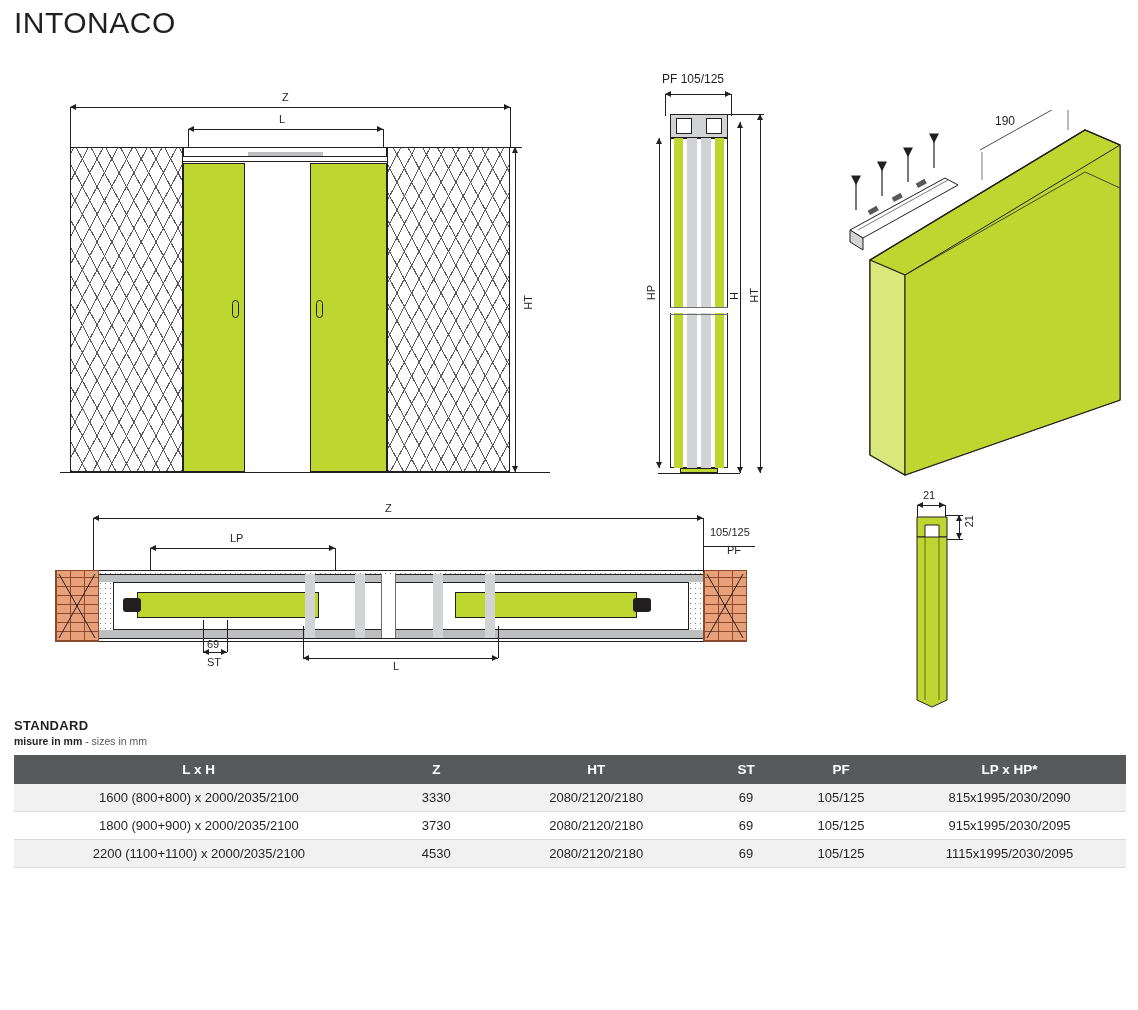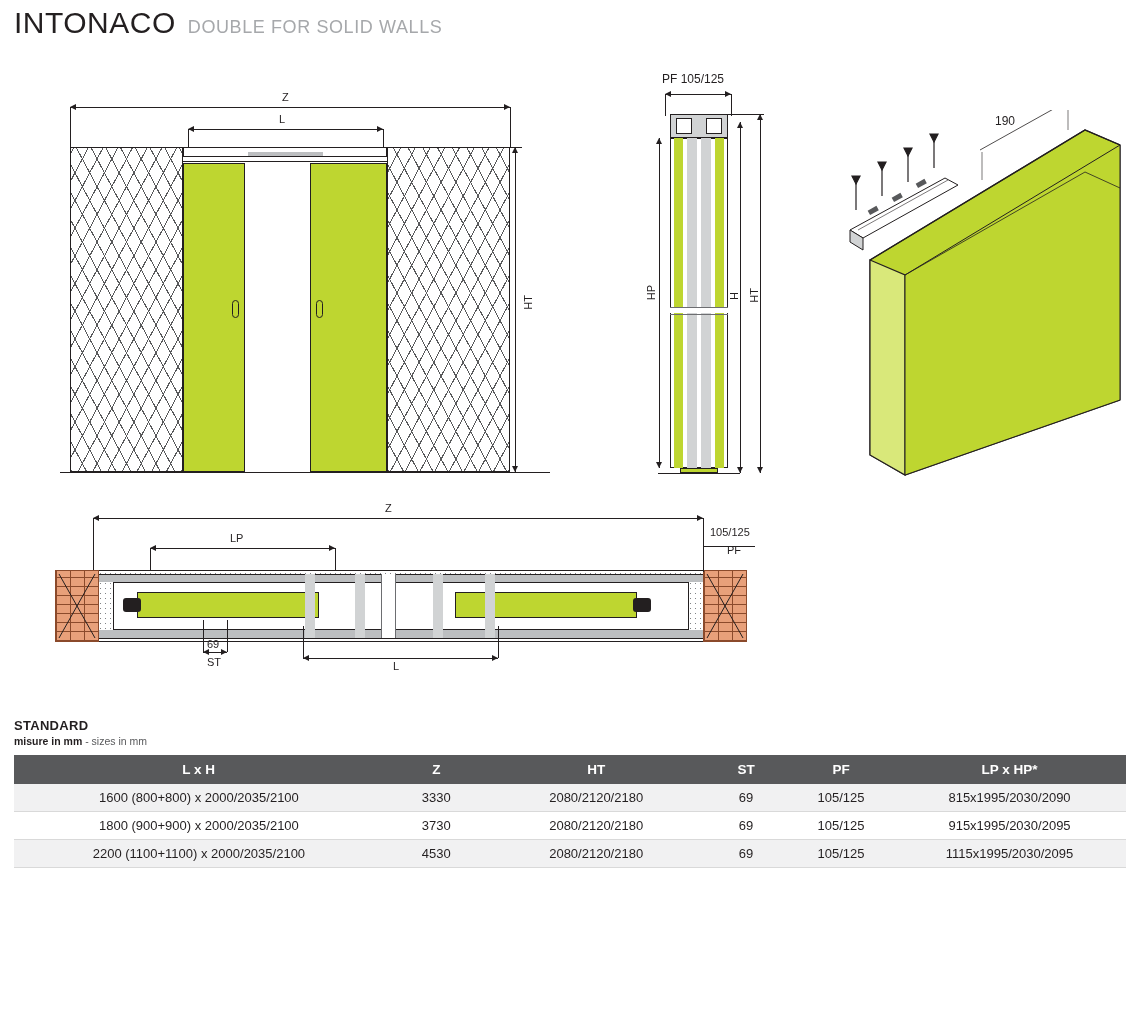--- a/index.html
+++ b/index.html
@@ -105,21 +105,20 @@
   col.c1 { width: 370px; } col.c2 { width: 105px; } col.c3 { width: 215px; }
   col.c4 { width: 85px; } col.c5 { width: 105px; } col.c6 { width: 232px; }
 </style>
 </head>
 <body>
 
 <div class="page">
 
   <div class="header">
     <span class="title">INTONACO</span>
-    <span class="subtitle">DOUBLE FOR SOLID WALLS</span>
   </div>
 
   <div class="drawing" id="view-front">
 
     <div class="arrowline" style="left:10px; top:12px; width:440px;"></div>
     <div class="line-v" style="left:10px; top:12px; height:40px;"></div>
     <div class="line-v" style="left:450px; top:12px; height:40px;"></div>
     <div class="dimlabel" style="left:222px; top:-4px;">Z</div>
 
     <div class="arrowline" style="left:128px; top:34px; width:195px;"></div>
@@ -271,20 +270,39 @@
     <div class="line-v" style="left:248px; top:126px; height:32px;"></div>
     <div class="line-v" style="left:443px; top:126px; height:32px;"></div>
     <div class="dimlabel" style="left:338px; top:160px;">L</div>
 
     <div class="line-h" style="left:648px; top:46px; width:52px;"></div>
     <div class="line-v" style="left:648px; top:46px; height:26px;"></div>
     <div class="dimlabel" style="left:655px; top:26px;">105/125</div>
     <div class="dimlabel" style="left:672px; top:44px;">PF</div>
   </div>
 
+  <div class="drawing" id="view-profile">
+
+    <div class="arrowline" style="left:12px; top:20px; width:28px;"></div>
+    <div class="line-v" style="left:12px; top:20px; height:16px;"></div>
+    <div class="line-v" style="left:40px; top:20px; height:16px;"></div>
+    <div class="dimlabel" style="left:18px; top:4px;">21</div>
+
+    <div class="arrowline-v" style="left:54px; top:30px; height:24px;"></div>
+    <div class="line-h" style="left:40px; top:30px; width:18px;"></div>
+    <div class="line-h" style="left:40px; top:54px; width:18px;"></div>
+    <div class="dimlabel vert" style="left:58px; top:30px;">21</div>
+
+    <svg width="60" height="200" style="position:absolute; left:10px; top:30px;">
+      <polygon points="2,2 32,2 32,22 24,22 24,10 10,10 10,22 2,22" fill="#bed630" stroke="#231f20" stroke-width="1"></polygon>
+      <polygon points="2,22 32,22 32,185 17,192 2,185" fill="#bed630" stroke="#231f20" stroke-width="1"></polygon>
+      <line x1="10" y1="22" x2="10" y2="185" stroke="#231f20" stroke-width="0.6"></line>
+      <line x1="24" y1="22" x2="24" y2="185" stroke="#231f20" stroke-width="0.6"></line>
+    </svg>
+  </div>
 
   <div class="tablewrap">
     <div class="std-title">STANDARD</div>
     <div class="std-sub">
       <b>misure in mm</b><span> - sizes in mm</span>
     </div>
 
     <table>
       <colgroup>
         <col class="c1">

